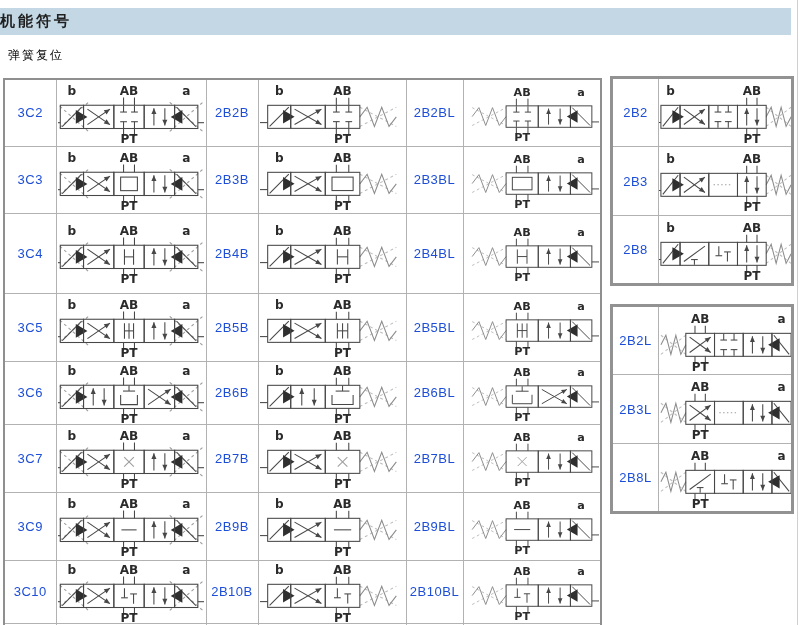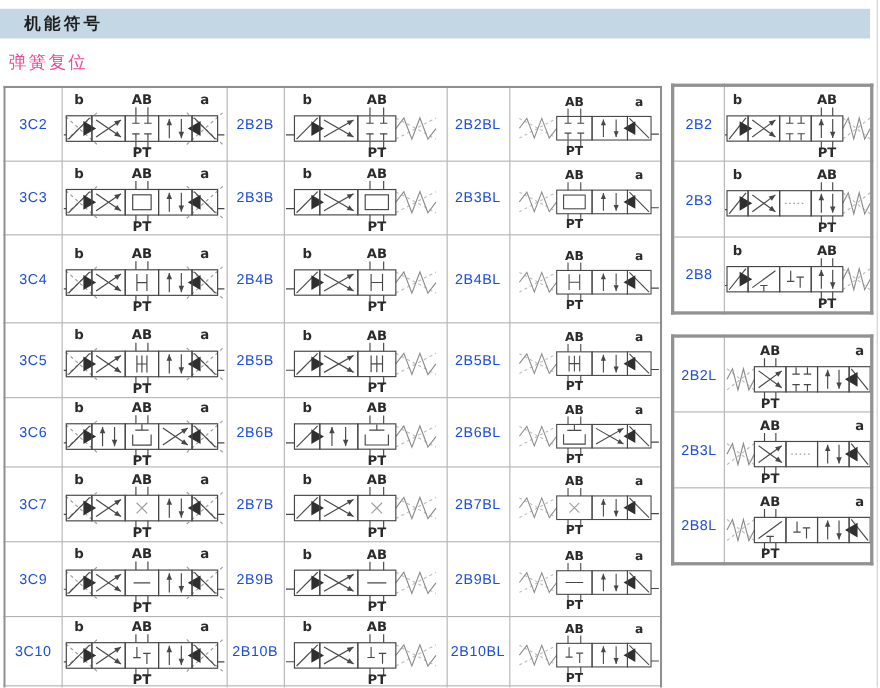--- a/index.html
+++ b/index.html
@@ -7,24 +7,24 @@
     width:800px;height:625px;overflow:hidden;background:#ffffff;
     font-family:"Liberation Sans","DejaVu Sans",sans-serif;
     position:relative;color:#2e2e2e;
   }
   .page-edge{position:absolute;top:0;right:2px;width:1px;height:625px;background:#cfcfcf;}
   .title-band{
     position:absolute;left:0;top:8px;width:791px;height:27px;
     display:flex;align-items:center;
   }
   .title-band span{
-    font-size:15px;font-weight:bold;color:#1f1f1f;letter-spacing:3px;padding-left:22px;
+    font-size:15px;font-weight:bold;color:#1f1f1f;letter-spacing:3px;
   }
   .subtitle{
-    position:absolute;left:8px;top:47px;font-size:16px;color:#ec4899;letter-spacing:2px;
+    position:absolute;left:8px;top:47px;font-size:12px;color:#000000;letter-spacing:2px;
   }
   .main-wrap{position:absolute;left:3px;top:78px;width:599px;height:547px;overflow:hidden;}
   table{border-collapse:collapse;table-layout:fixed;}
   table.main{width:597px;border:2px solid #8f8f8f;}
   table.main td{border:1px solid #b2b2b2;text-align:center;vertical-align:middle;padding:0;overflow:hidden;}
   .code{font-size:13px;color:#1d4ed8;letter-spacing:0.5px;}
   .panel-wrap{position:absolute;left:610px;width:186px;}
   table.panel{width:184px;border:3px solid #929292;}
   table.panel td{border:1px solid #b2b2b2;text-align:center;vertical-align:middle;padding:0;overflow:hidden;}
   table.panel td.code{width:45px;}

